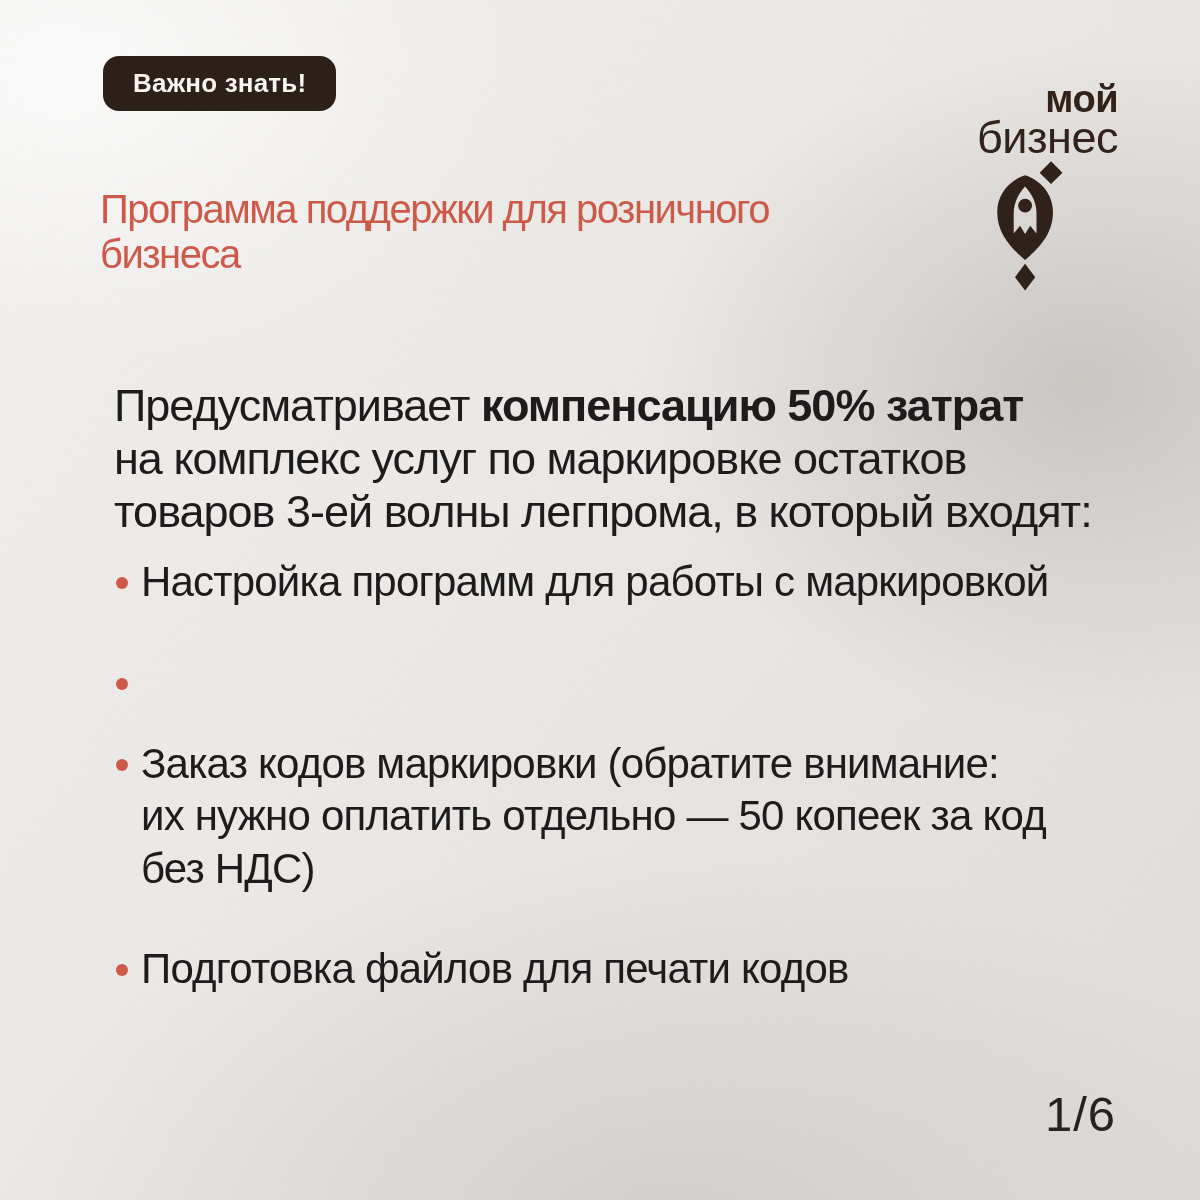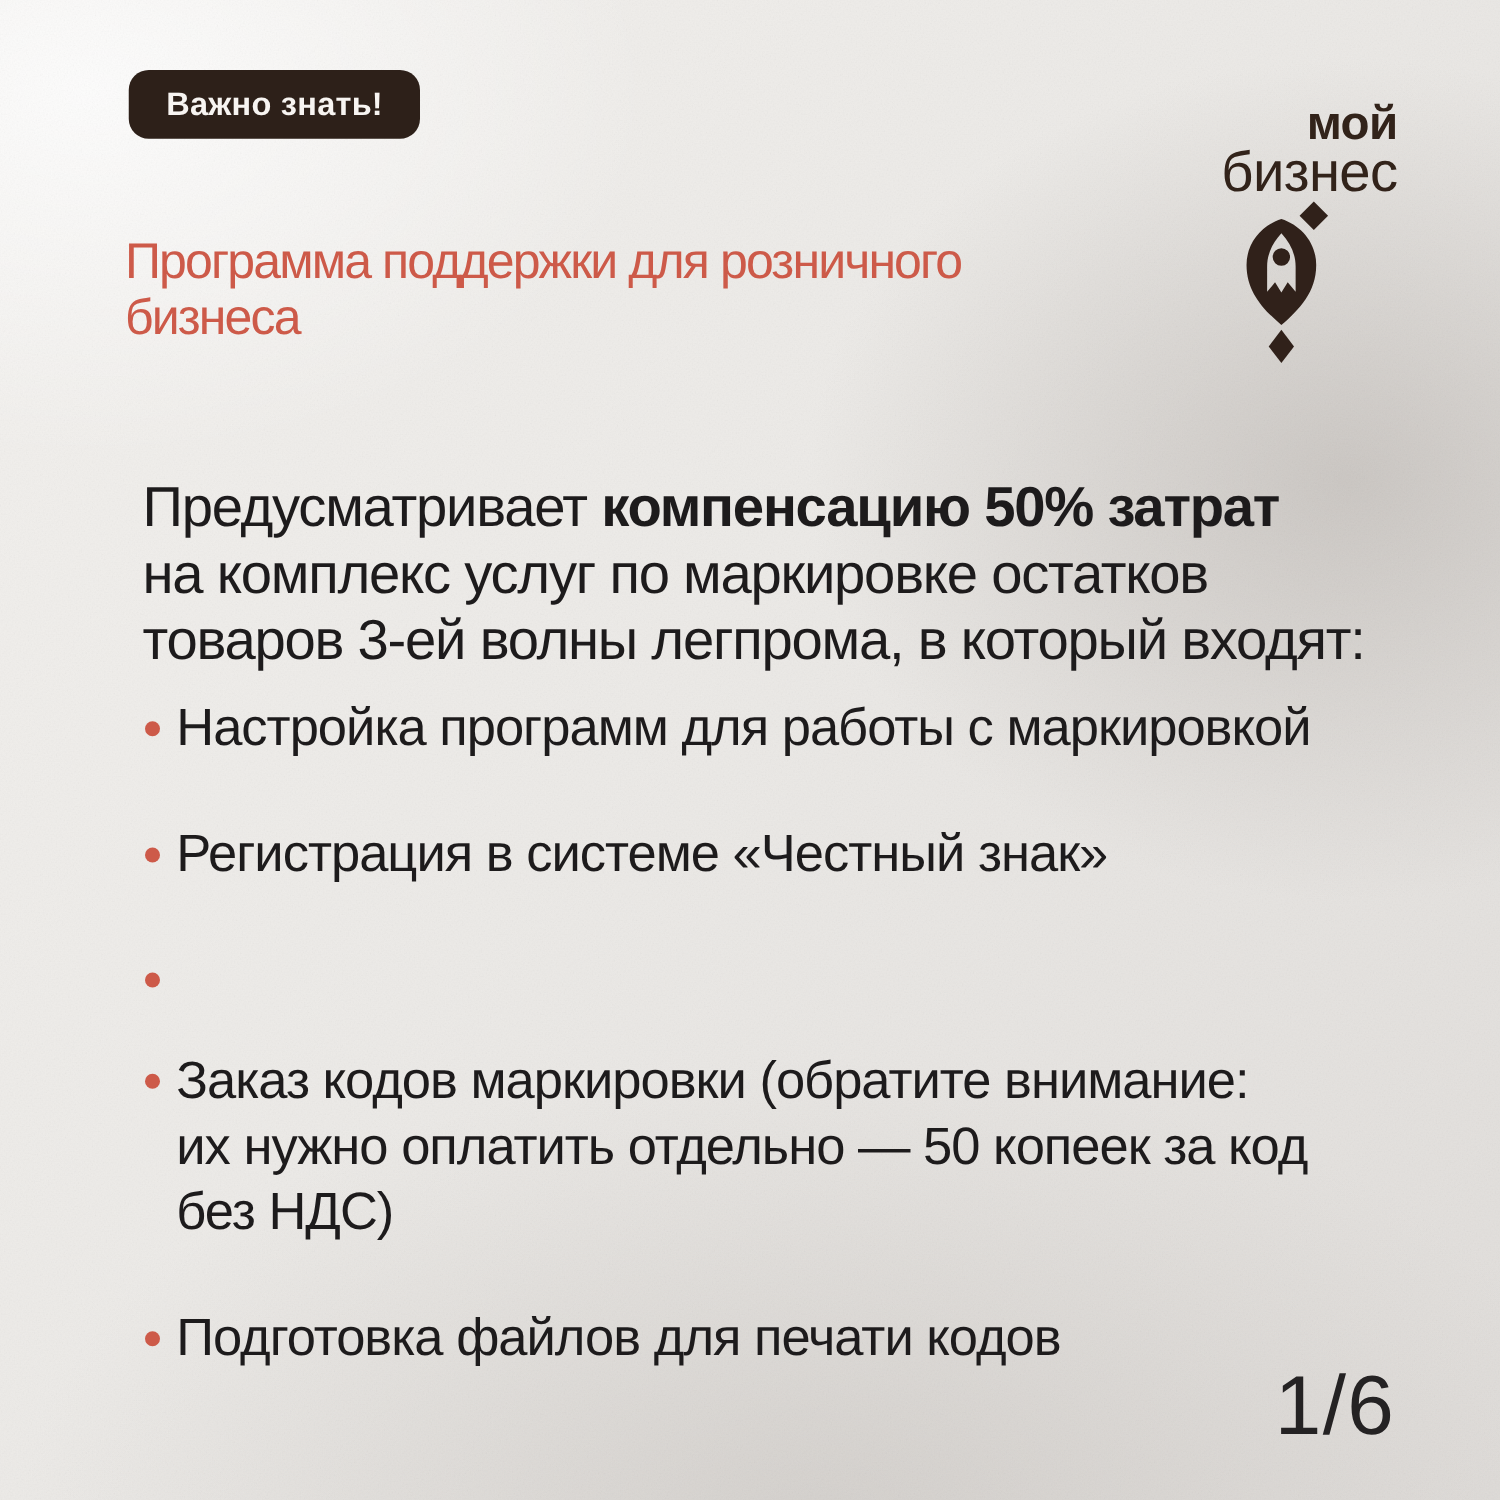--- a/index.html
+++ b/index.html
@@ -57,21 +57,21 @@
     background:var(--accent,#c8503f);
     margin:21px 13px 0 0;
   }
   .btext{
     font-size:42px;line-height:1.25;letter-spacing:-.8px;
     white-space:pre-line;
   }
 
   .page-indicator{
     position:absolute;top:1086px;right:84px;
-    font-size:67px;font-weight:400;letter-spacing:1px;
+    font-size:49px;font-weight:400;letter-spacing:1px;
     color:#242223;
   }
 </style>
 </head>
 <body>
 
 <div class="card" style="--accent: #cd5a49; --badge-bg: #2d2019; --logo: #32231a; --text: #1d1b1c;">
 
   <svg class="grain" xmlns="http://www.w3.org/2000/svg">
     <filter id="grainf">
@@ -110,24 +110,20 @@
 на комплекс услуг по маркировке остатков
 товаров 3-ей волны легпрома, в который входят:</span></p>
 
   <ul class="bullet-list">
       <li class="bullet-item">
         <span class="dot"></span>
         <span class="btext">Настройка программ для работы с маркировкой</span>
       </li>
       <li class="bullet-item">
         <span class="dot"></span>
-        <span class="btext">Регистрация в системе «Честный знак»</span>
-      </li>
-      <li class="bullet-item">
-        <span class="dot"></span>
       </li>
       <li class="bullet-item">
         <span class="dot"></span>
         <span class="btext">Заказ кодов маркировки (обратите внимание:
 их нужно оплатить отдельно — 50 копеек за код
 без НДС)</span>
       </li>
       <li class="bullet-item">
         <span class="dot"></span>
         <span class="btext">Подготовка файлов для печати кодов</span>

